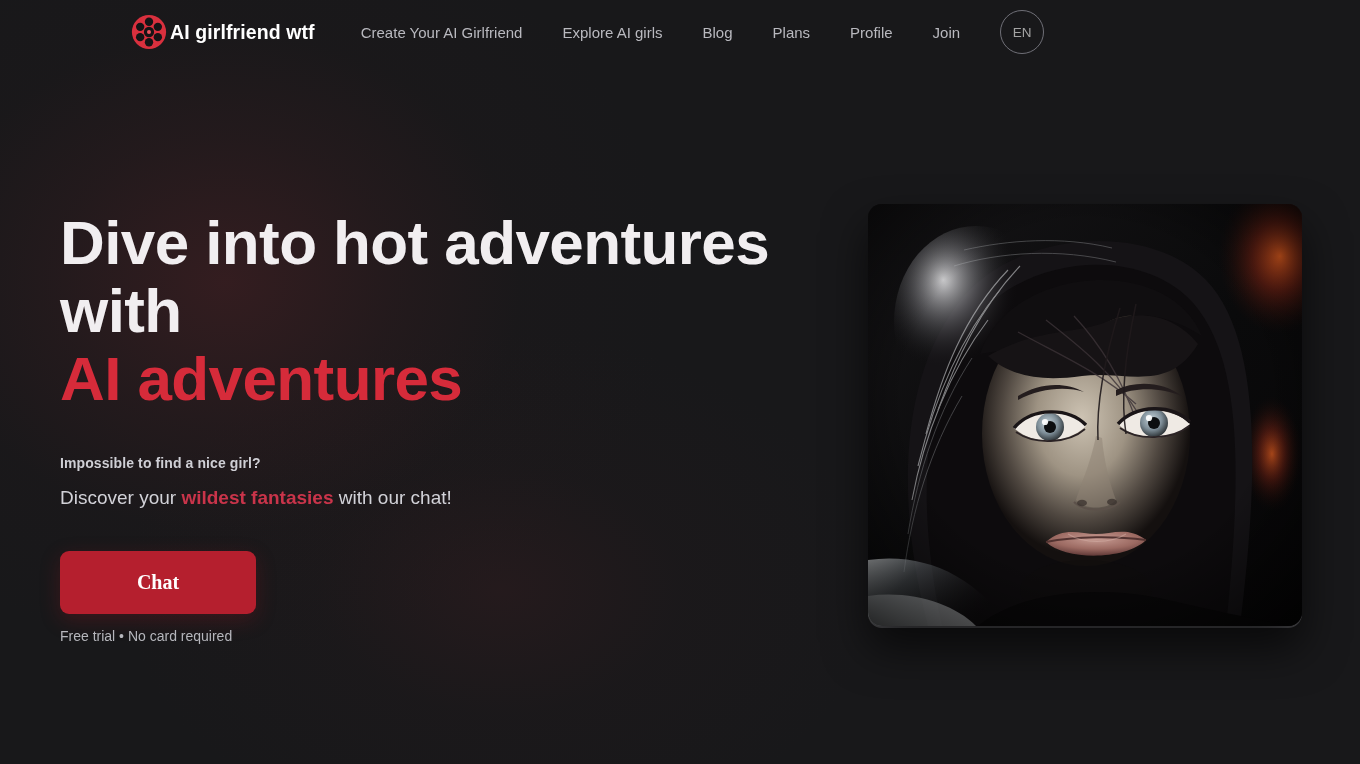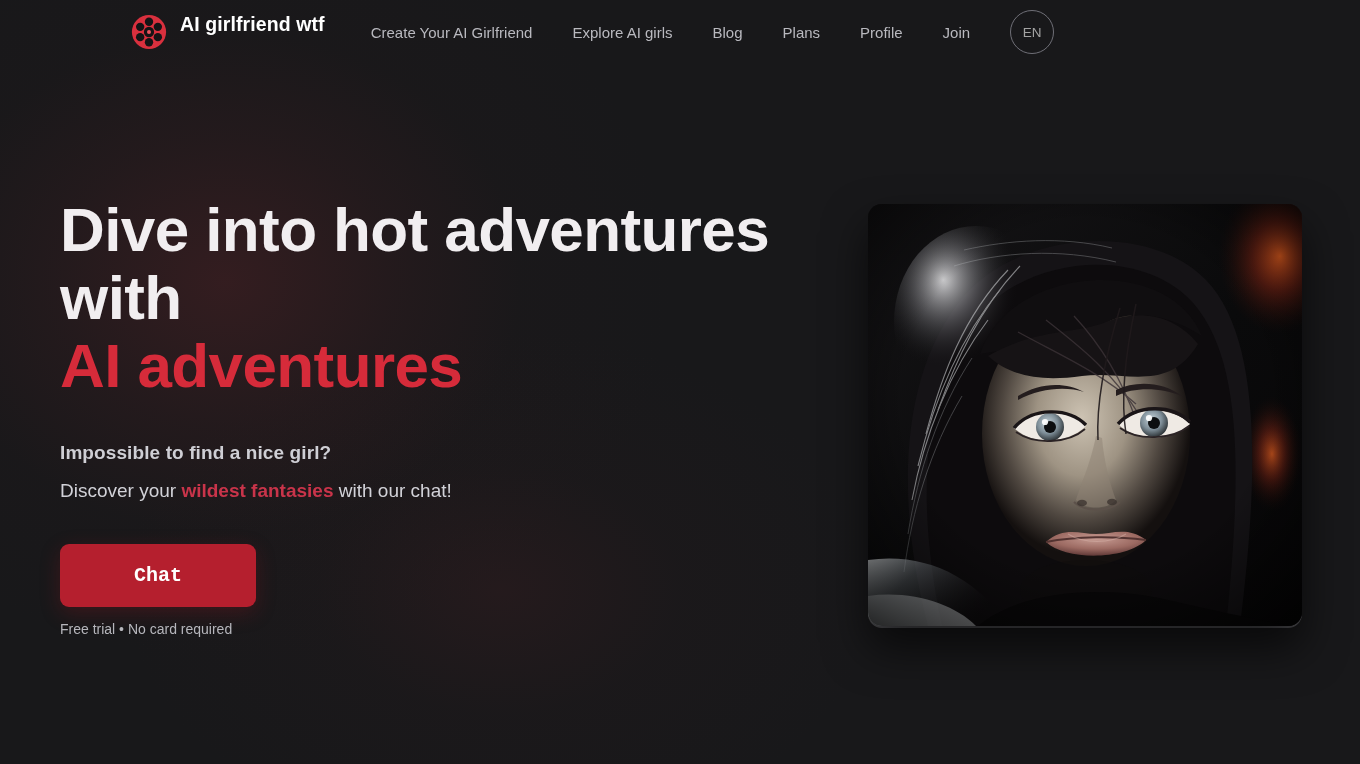--- a/index.html
+++ b/index.html
@@ -51,22 +51,22 @@
     width: 1360px;
     height: 64px;
     display: flex;
     align-items: center;
     padding-left: 130px;
     z-index: 6;
   }
 
   .brand {
     display: flex;
-    align-items: flex-start;
-    gap: 12px;
+    align-items: center;
+    gap: 2px;
     cursor: pointer;
   }
 
   .logo-mark {
     width: 38px;
     height: 38px;
     display: block;
   }
 
   .brand-name {
@@ -113,41 +113,41 @@
     position: absolute;
     top: 0; left: 0;
     width: 1360px;
     height: 764px;
     z-index: 4;
   }
 
   .hero-copy {
     position: absolute;
     left: 60px;
-    top: 196px;
+    top: 209px;
     width: 790px;
   }
 
   .headline {
     font-size: 62px;
     line-height: 68px;
     font-weight: bold;
     color: #f1eef0;
     letter-spacing: -0.6px;
     margin: 0;
   }
 
   .headline .accent {
     color: #d62b3a;
     display: block;
   }
 
   .subhead {
     margin-top: 42px;
-    font-size: 19px;
+    font-size: 14px;
     font-weight: bold;
     color: #cfcfd5;
     letter-spacing: 0.1px;
   }
 
   .lede {
     margin-top: 12px;
     font-size: 19px;
     line-height: 30px;
     color: #d2d2d8;
@@ -160,21 +160,21 @@
   }
 
   .cta-button {
     margin-top: 38px;
     width: 196px;
     height: 63px;
     border: none;
     border-radius: 9px;
     background: #b51f2e;
     color: #ffffff;
-    font-family: Liberation Mono, monospace;
+    font-family: Liberation Serif, serif;
     font-size: 20px;
     font-weight: bold;
     cursor: pointer;
     display: flex;
     align-items: center;
     justify-content: center;
     box-shadow: 0 6px 20px rgba(150, 20, 34, 0.28);
   }
 
   .cta-note {

